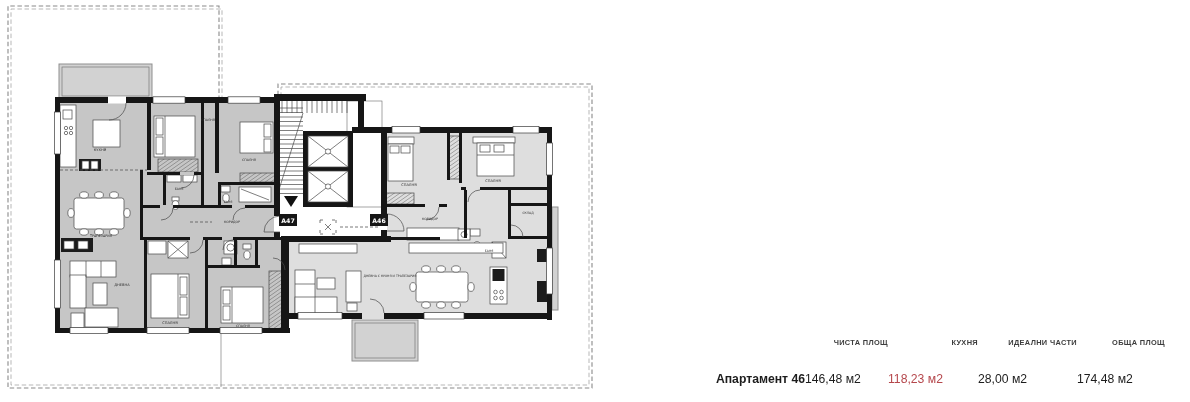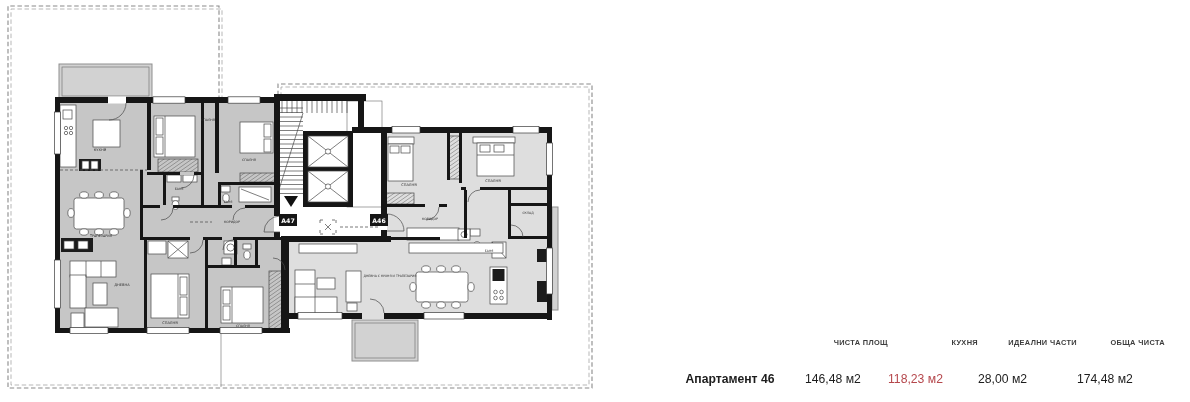--- a/index.html
+++ b/index.html
@@ -23,21 +23,21 @@
   .hatch{fill:url(#hz);stroke:#474747;stroke-width:.7;}
   .rl{font-family:"DejaVu Sans",sans-serif;font-size:3.6px;fill:#2d2d2d;text-anchor:middle;}
   .code{font-family:"DejaVu Sans",sans-serif;font-size:6.2px;font-weight:bold;
         fill:#fff;text-anchor:middle;}
   
   .table{position:absolute;left:655px;top:334px;width:512px;color:#1d1d1d;}
   .grid{display:grid;grid-template-columns:150px 83px 90px 99px 88px;align-items:baseline;}
   .thead{margin-top:4px;margin-bottom:13px;}
   .h{font-size:7.4px;font-weight:bold;letter-spacing:.35px;color:#3d3d3d;text-align:right;}
   .row{line-height:15.5px;}
-  .rlabel{font-size:12.2px;font-weight:bold;text-align:center;margin-top:12px;}
+  .rlabel{font-size:12.2px;font-weight:bold;text-align:right;margin-top:12px;}
   .val{font-size:12.2px;text-align:left;white-space:nowrap;}
   .red{color:var(--accent);margin-top:10px;}
 </style>
 </head>
 <body>
 
 <div class="stage">
 
   <div class="plan-wrap">
   <svg viewBox="0 0 620 402" width="620" height="402">
@@ -378,21 +378,21 @@
         </g>
   </svg>
   </div>
 
   <div class="table">
     <div class="grid thead">
       <span></span>
       <span class="h">ЧИСТА ПЛОЩ</span>
       <span class="h">КУХНЯ</span>
       <span class="h">ИДЕАЛНИ ЧАСТИ</span>
-      <span class="h">ОБЩА ЧИСТА</span>
+      <span class="h">ОБЩА ПЛОЩ</span>
     </div>
     <div class="grid row">
       <span class="rlabel">Апартамент 46</span>
       <span class="val">146,48 м2</span>
       <span class="val red">118,23 м2</span>
       <span class="val">28,00 м2</span>
       <span class="val">174,48 м2</span>
     </div>
   </div>
 

